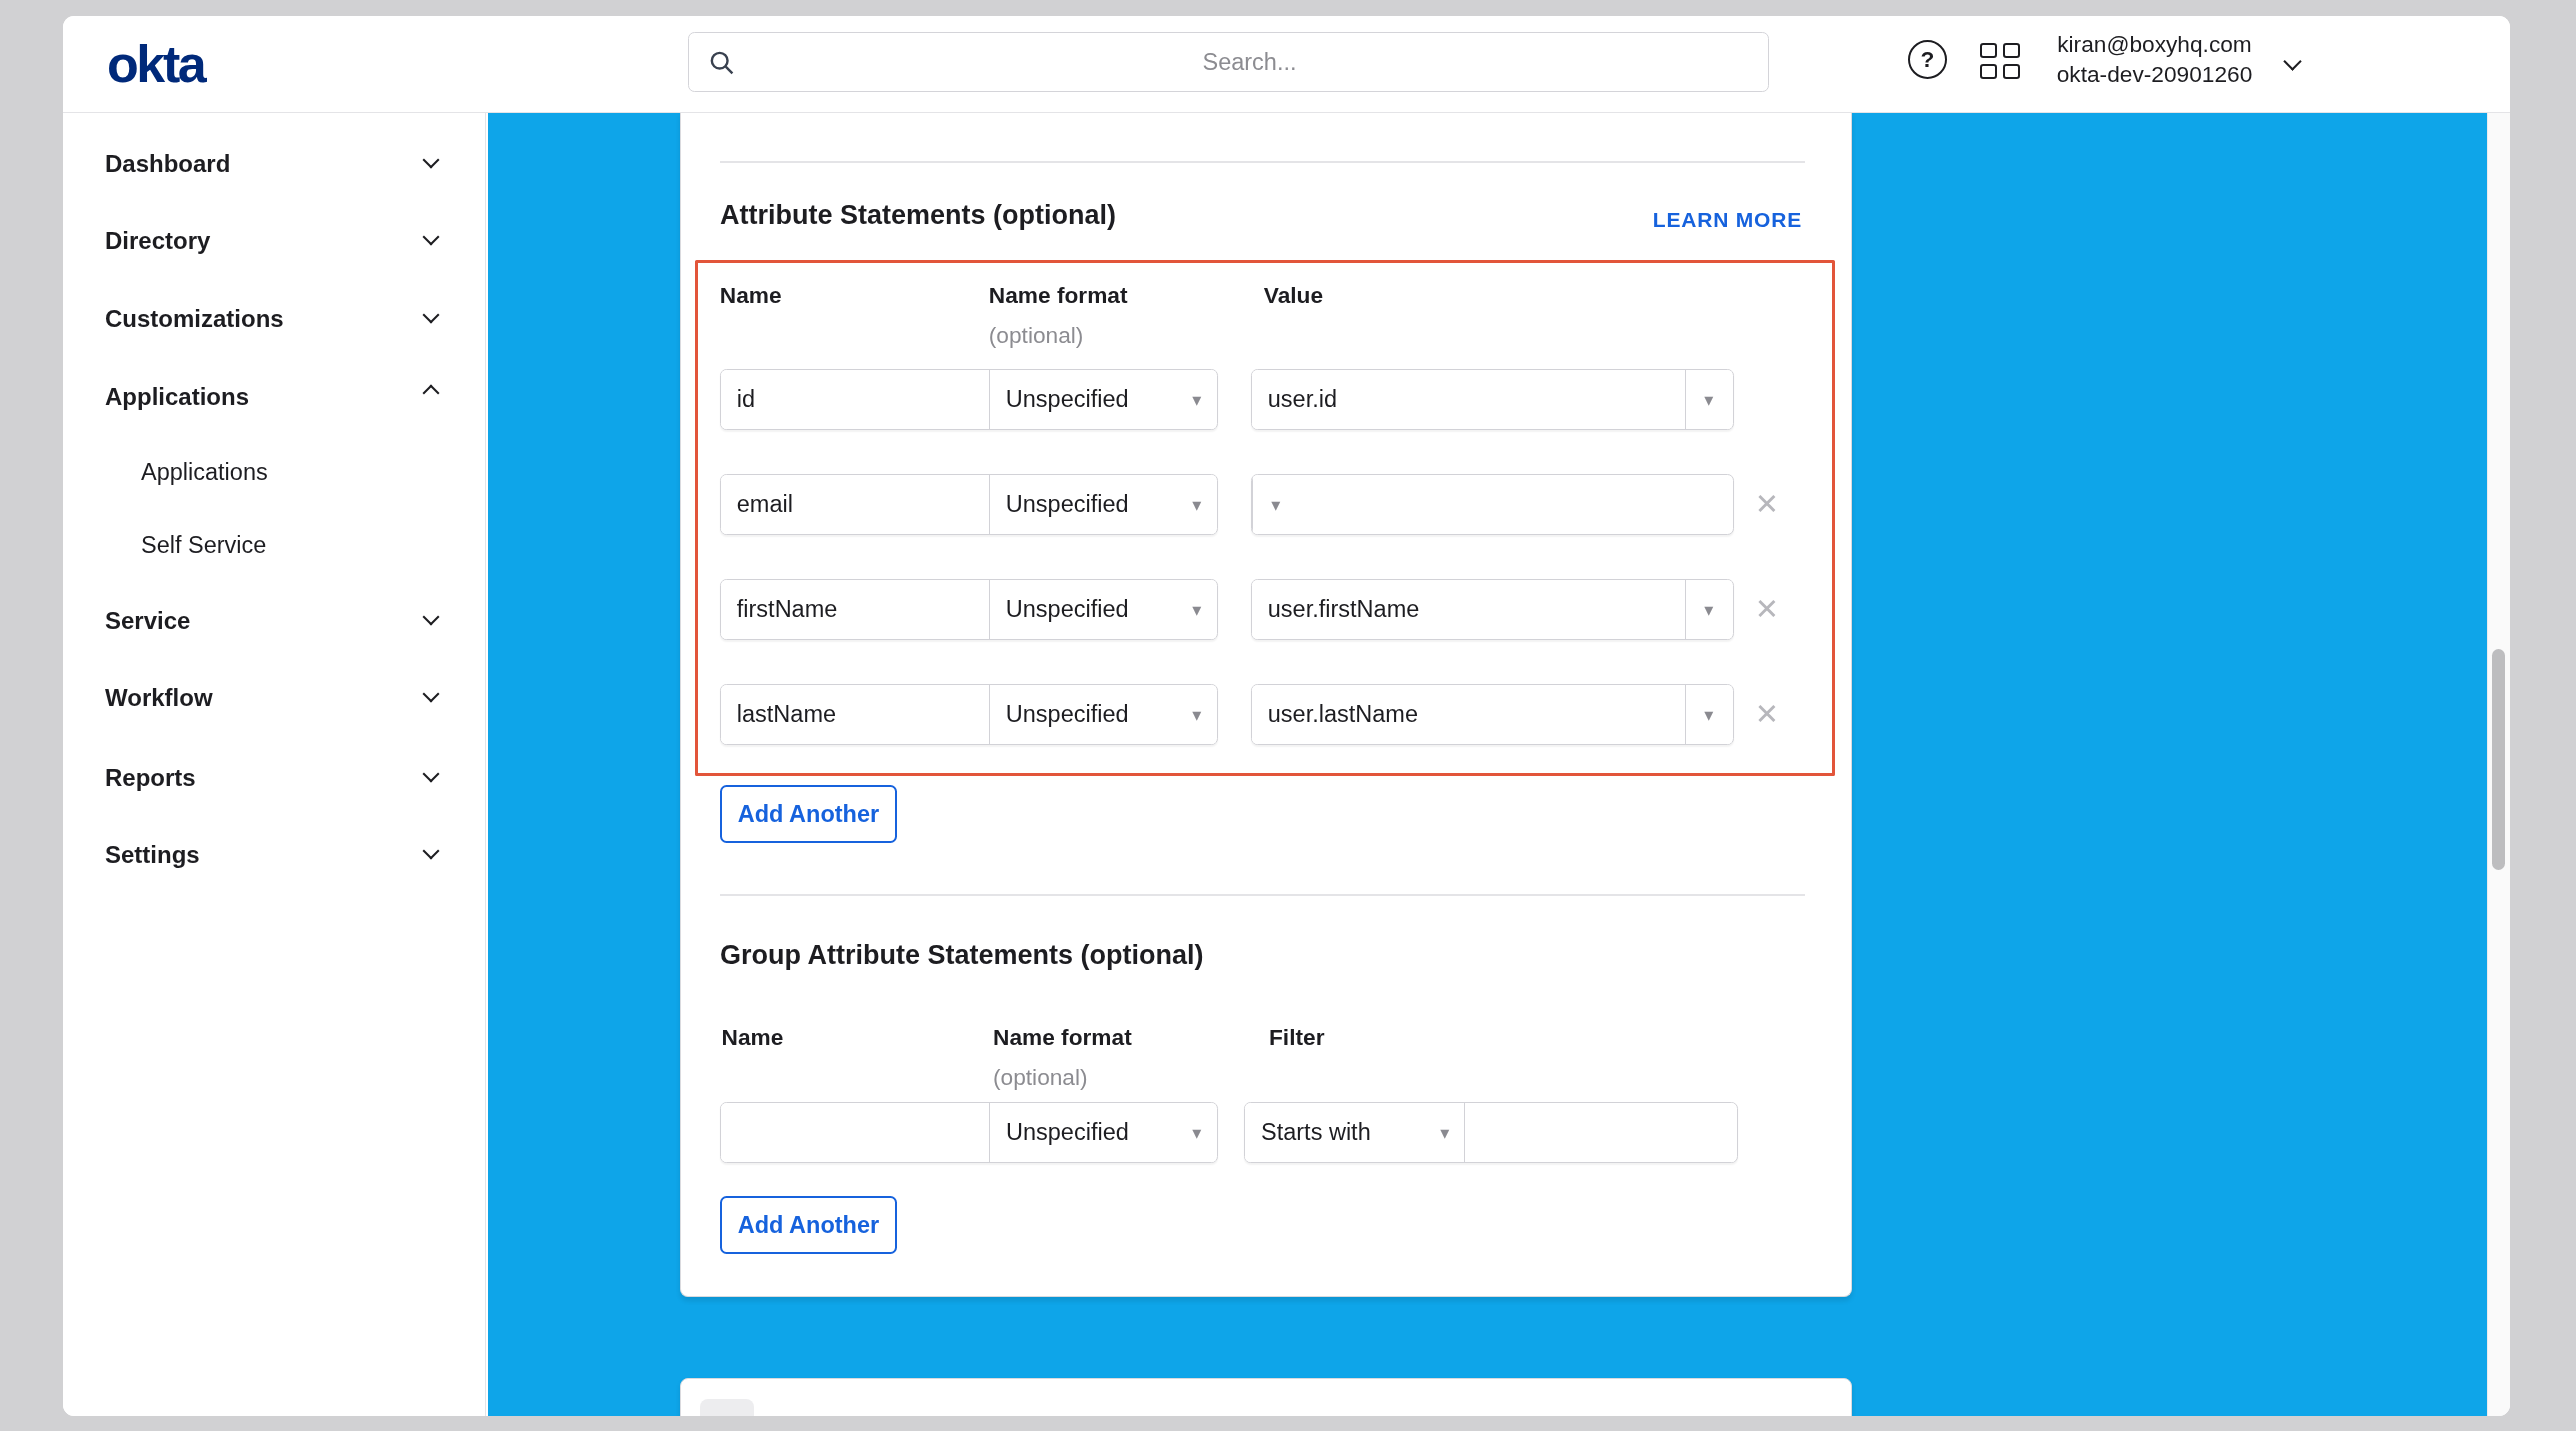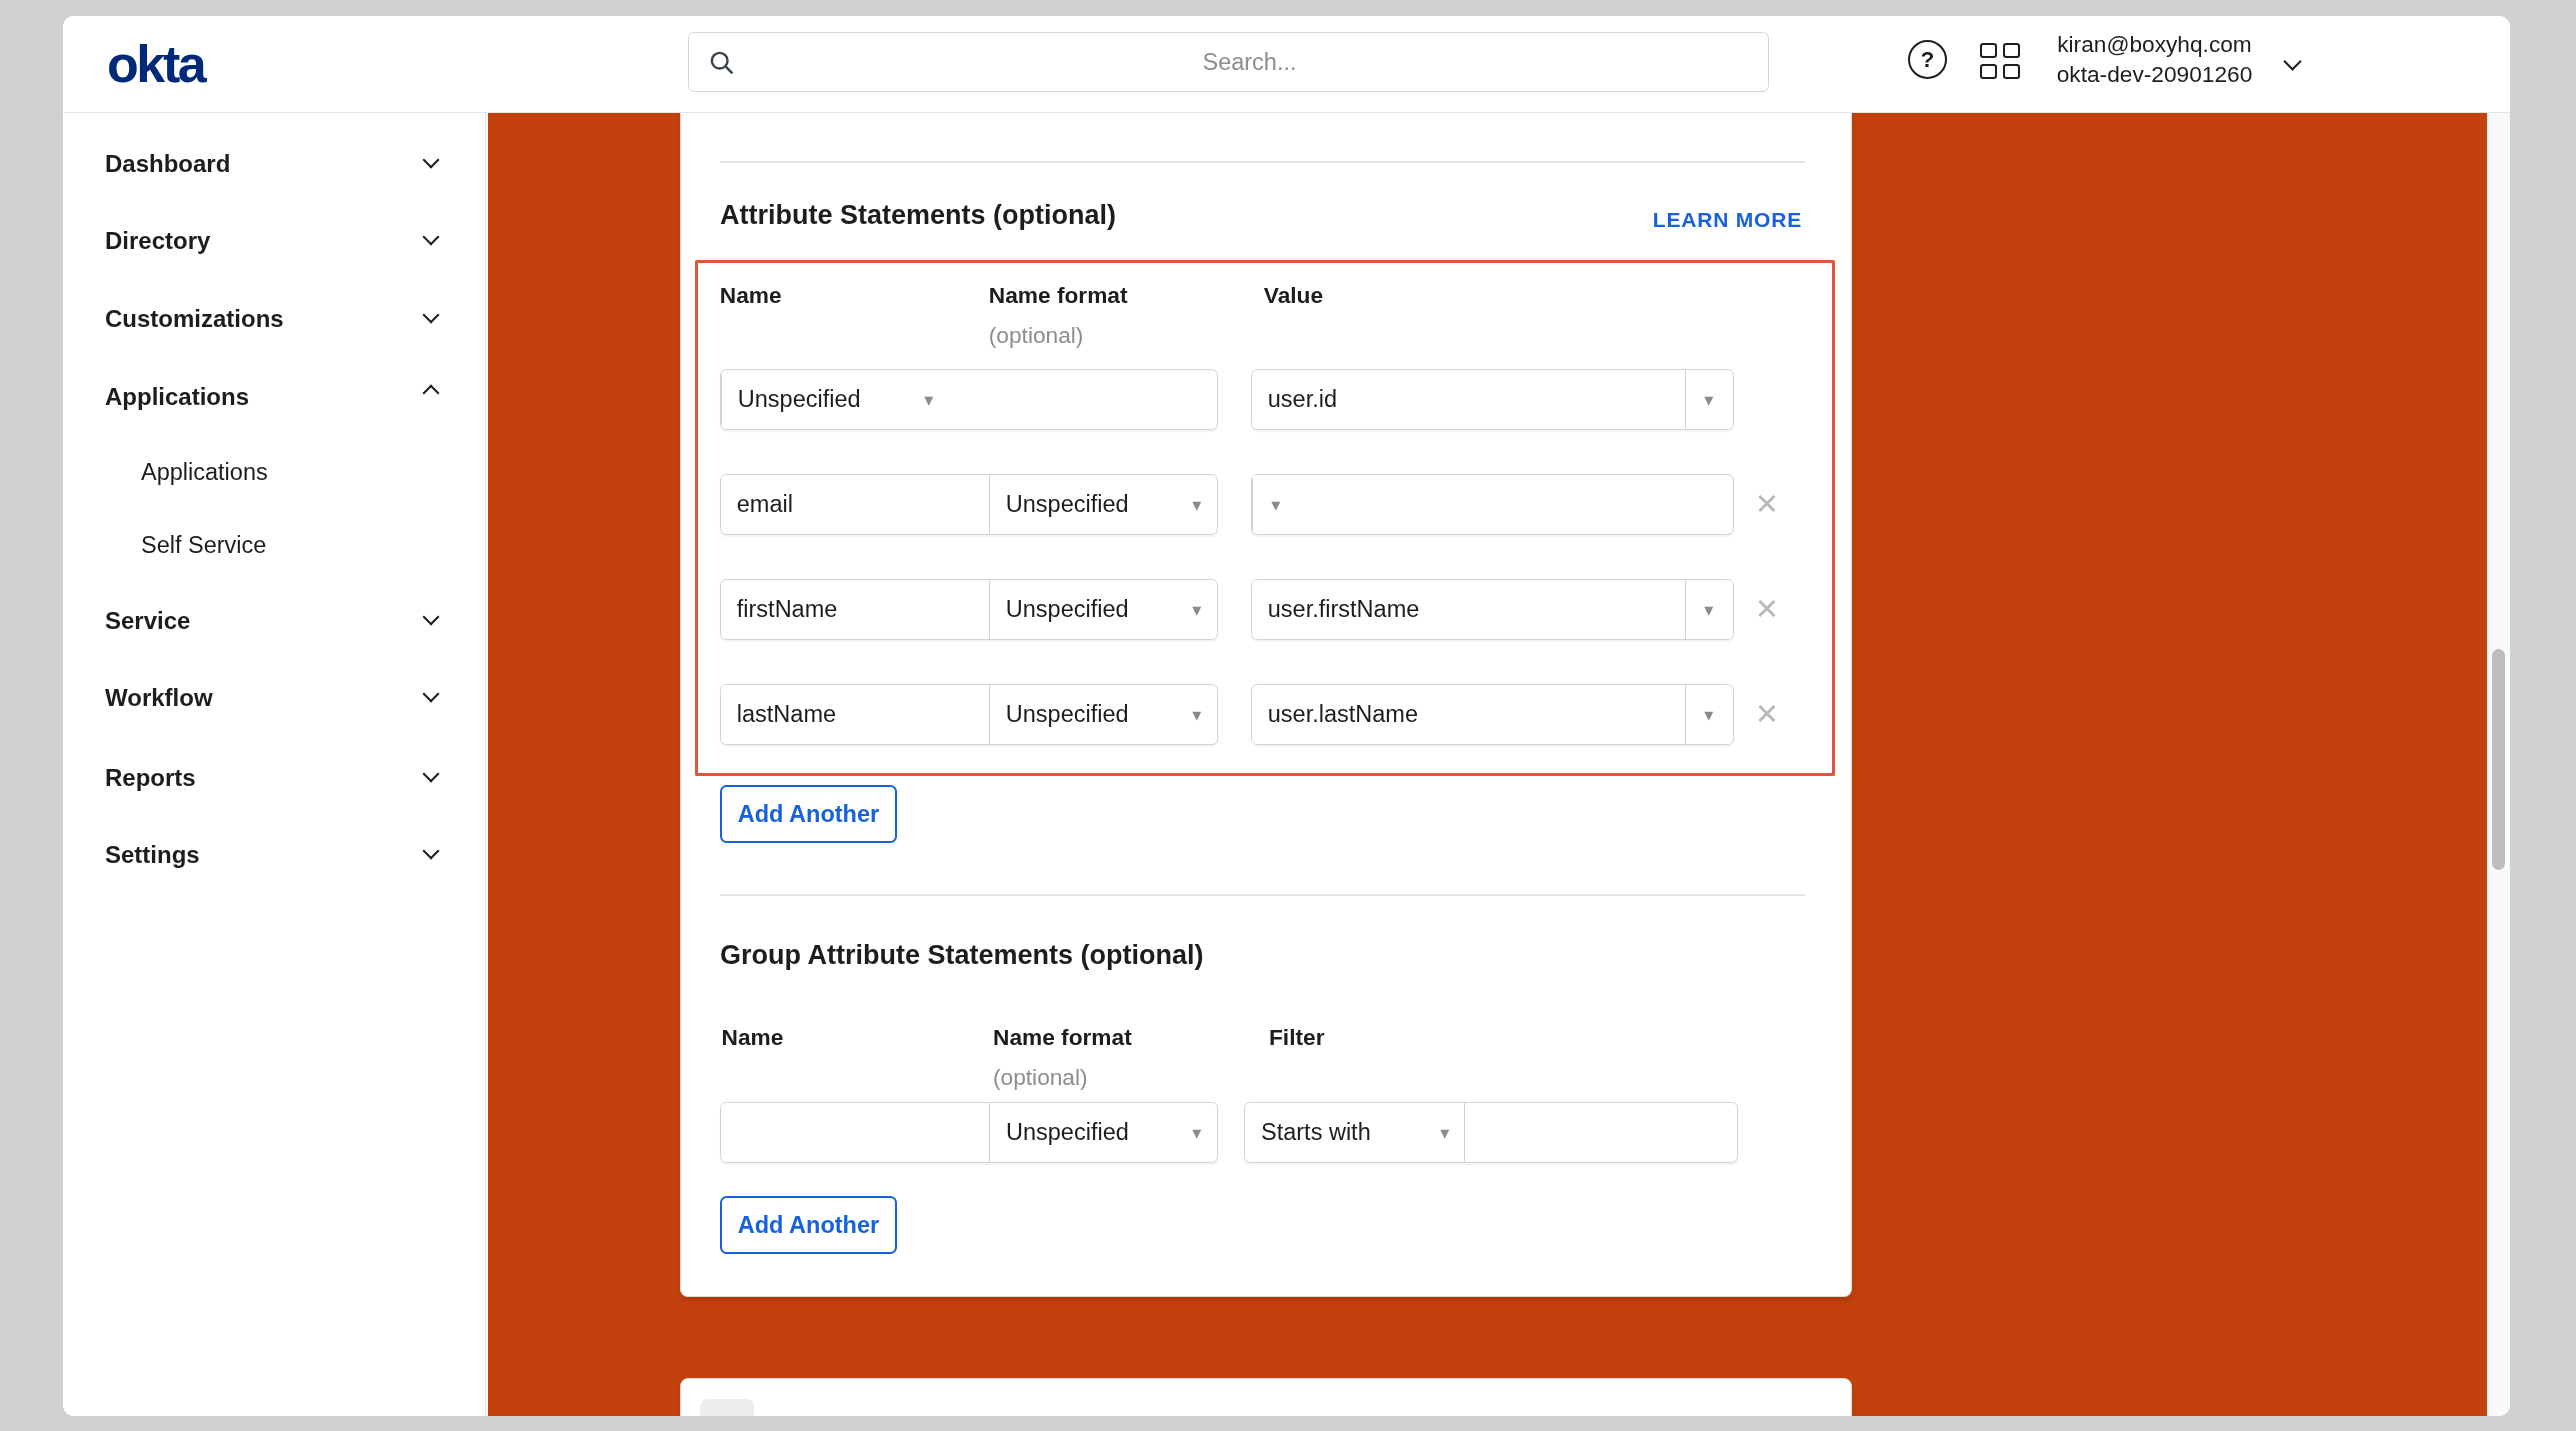--- a/index.html
+++ b/index.html
@@ -73,21 +73,21 @@
     font-size:24px; font-weight:700; line-height:29px;
     padding-left:42px; cursor:pointer;
   }
   .nav-item.sub { font-weight:400; font-size:23.5px; padding-left:78px; }
   .nav-item .chev {
     position:absolute; left:362px; top:4.9px;
     width:12px; height:12px;
     border-right:2.8px solid #1d1d21; border-bottom:2.8px solid #1d1d21;
   }
   
-  .content { position:absolute; top:97px; left:425px; right:23.5px; bottom:0; background:#c2410c; }
+  .content { position:absolute; top:97px; left:425px; right:23.5px; bottom:0; background:#0ea5e9; }
   .main-card {
     position:absolute; left:192px; top:0; width:1172px; height:1184px;
     border:1.6px solid #dadade; border-top:none;
     border-radius:0 0 8px 8px;
     box-shadow:0 3.2px 4.9px rgba(0,0,0,0.10);
     background:#fff;
   }
   .bottom-card {
     position:absolute; left:192px; top:1265px; width:1172px; height:113px;
     border:1.6px solid #dadade; border-radius:8px;
@@ -243,20 +243,21 @@
 
         <div class="col-headers">
           <span class="col-h" style="left:0">Name</span>
           <span class="col-h" style="left:269px">Name format</span>
           <span class="col-h" style="left:544px">Value</span>
           <span class="col-note" style="left:269px">(optional)</span>
         </div>
 
         <div class="attr-row">
           <div class="joined" style="width:498px">
+            <input style="width: 268px;" type="text" value="id">
             <div class="sel divider-left" style="width:227px">
               <span>Unspecified</span>
               <span class="caret">▾</span>
             </div>
           </div>
           <div class="joined" style="width:483px; margin-left:33px">
             <input style="width: 433px;" type="text" value="user.id">
             <div class="caret-cell">
               <span class="caret">▾</span>
             </div>

